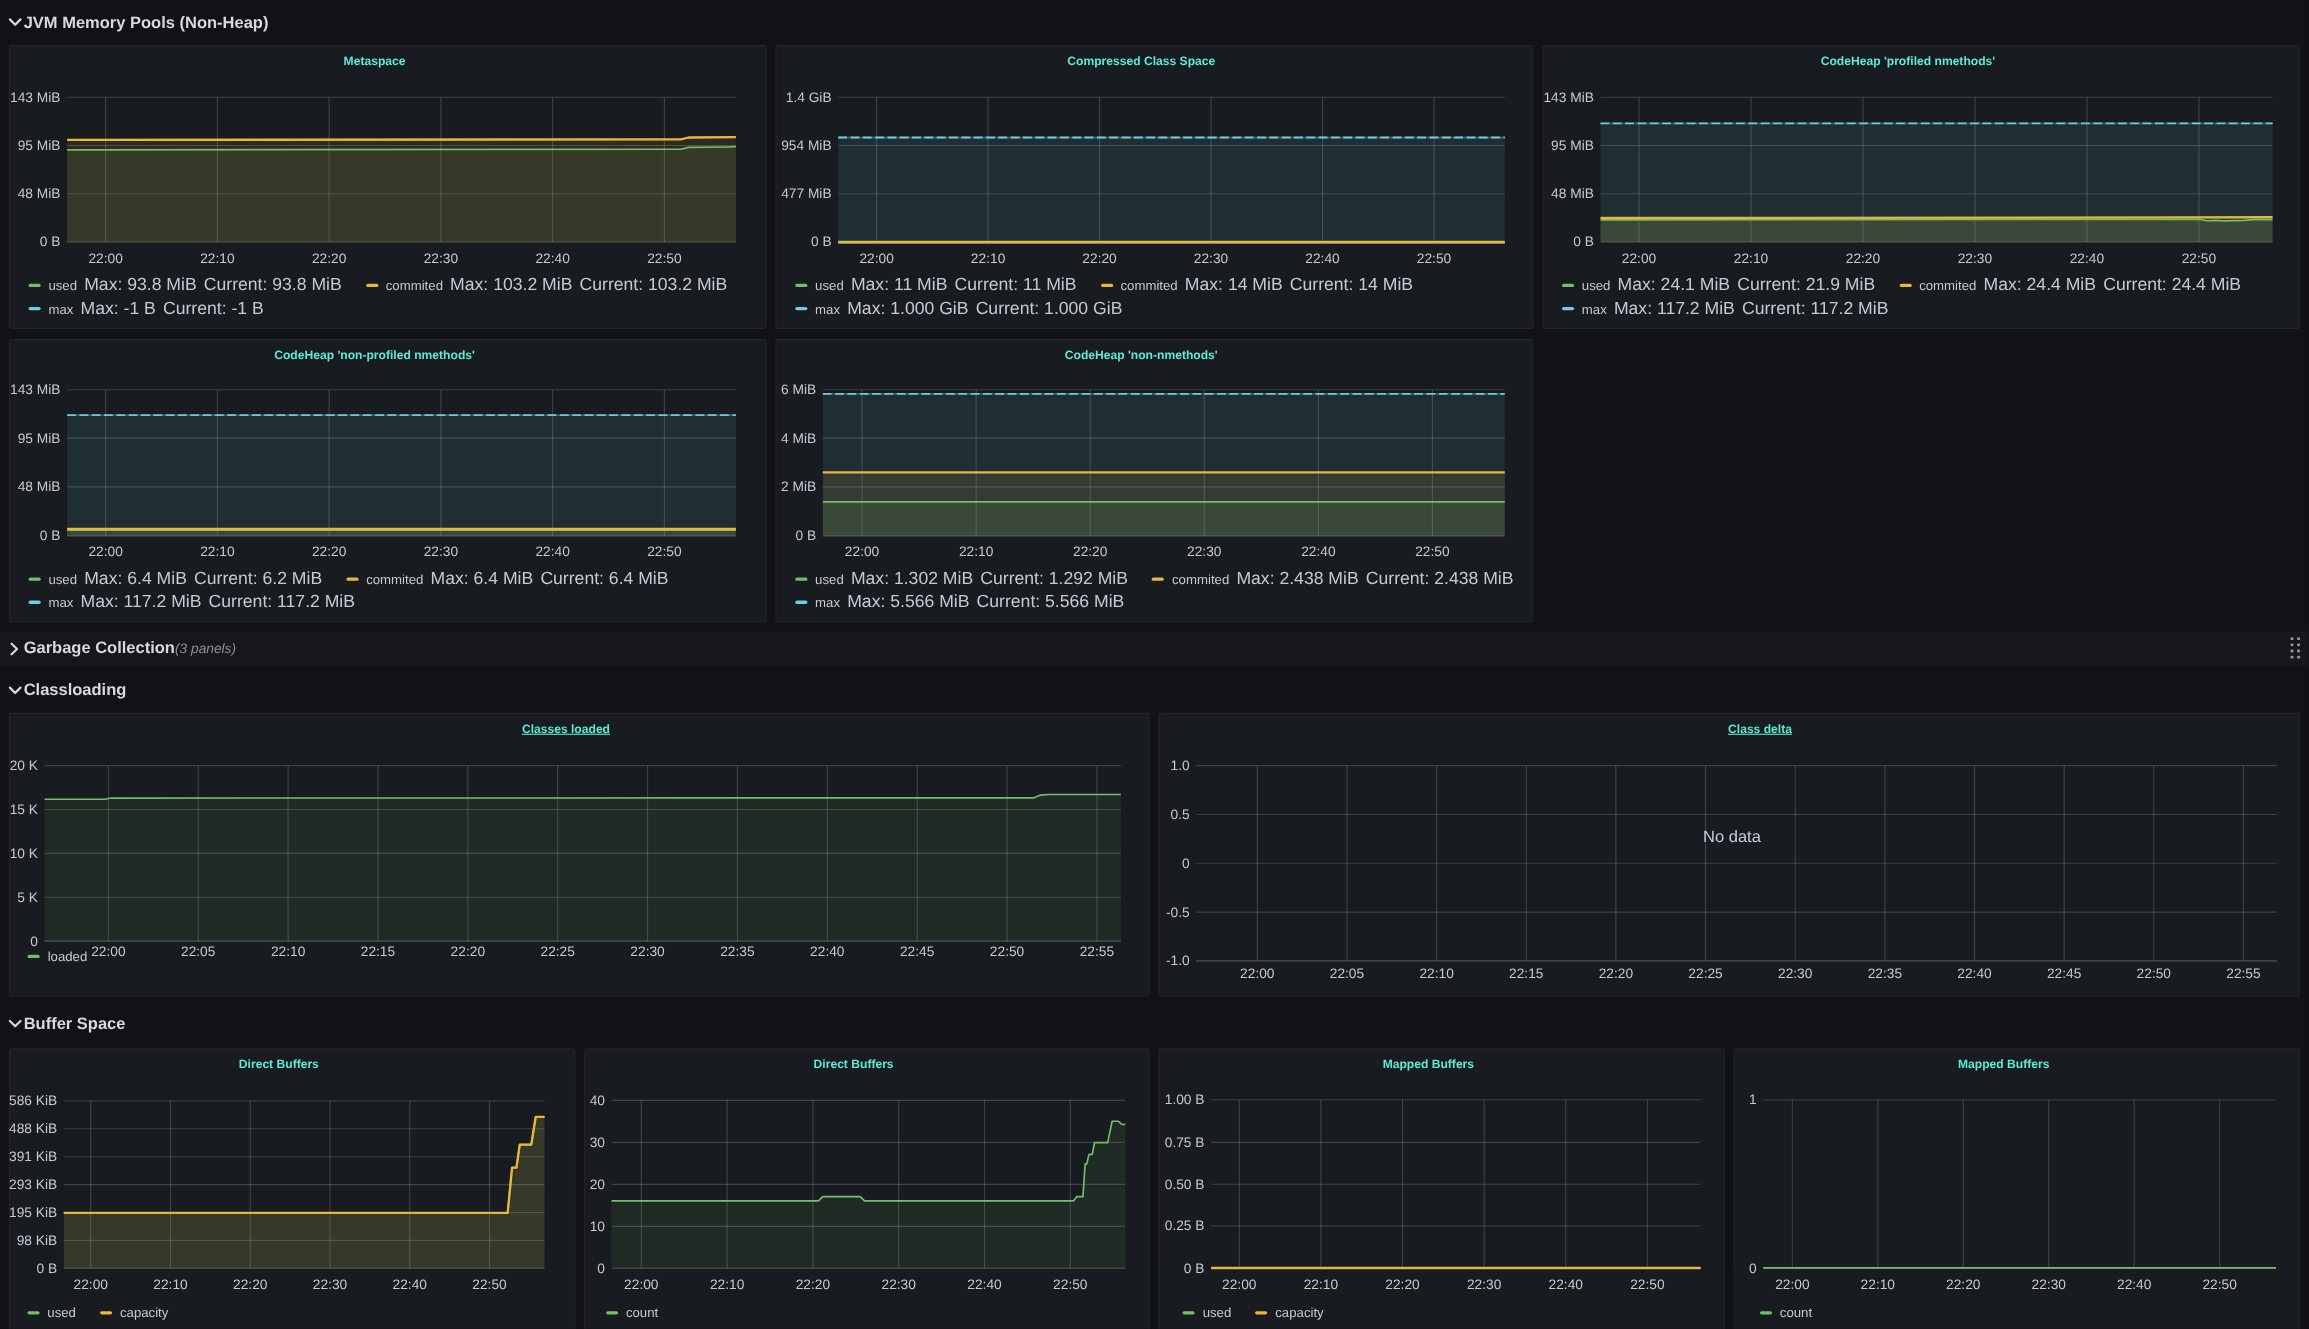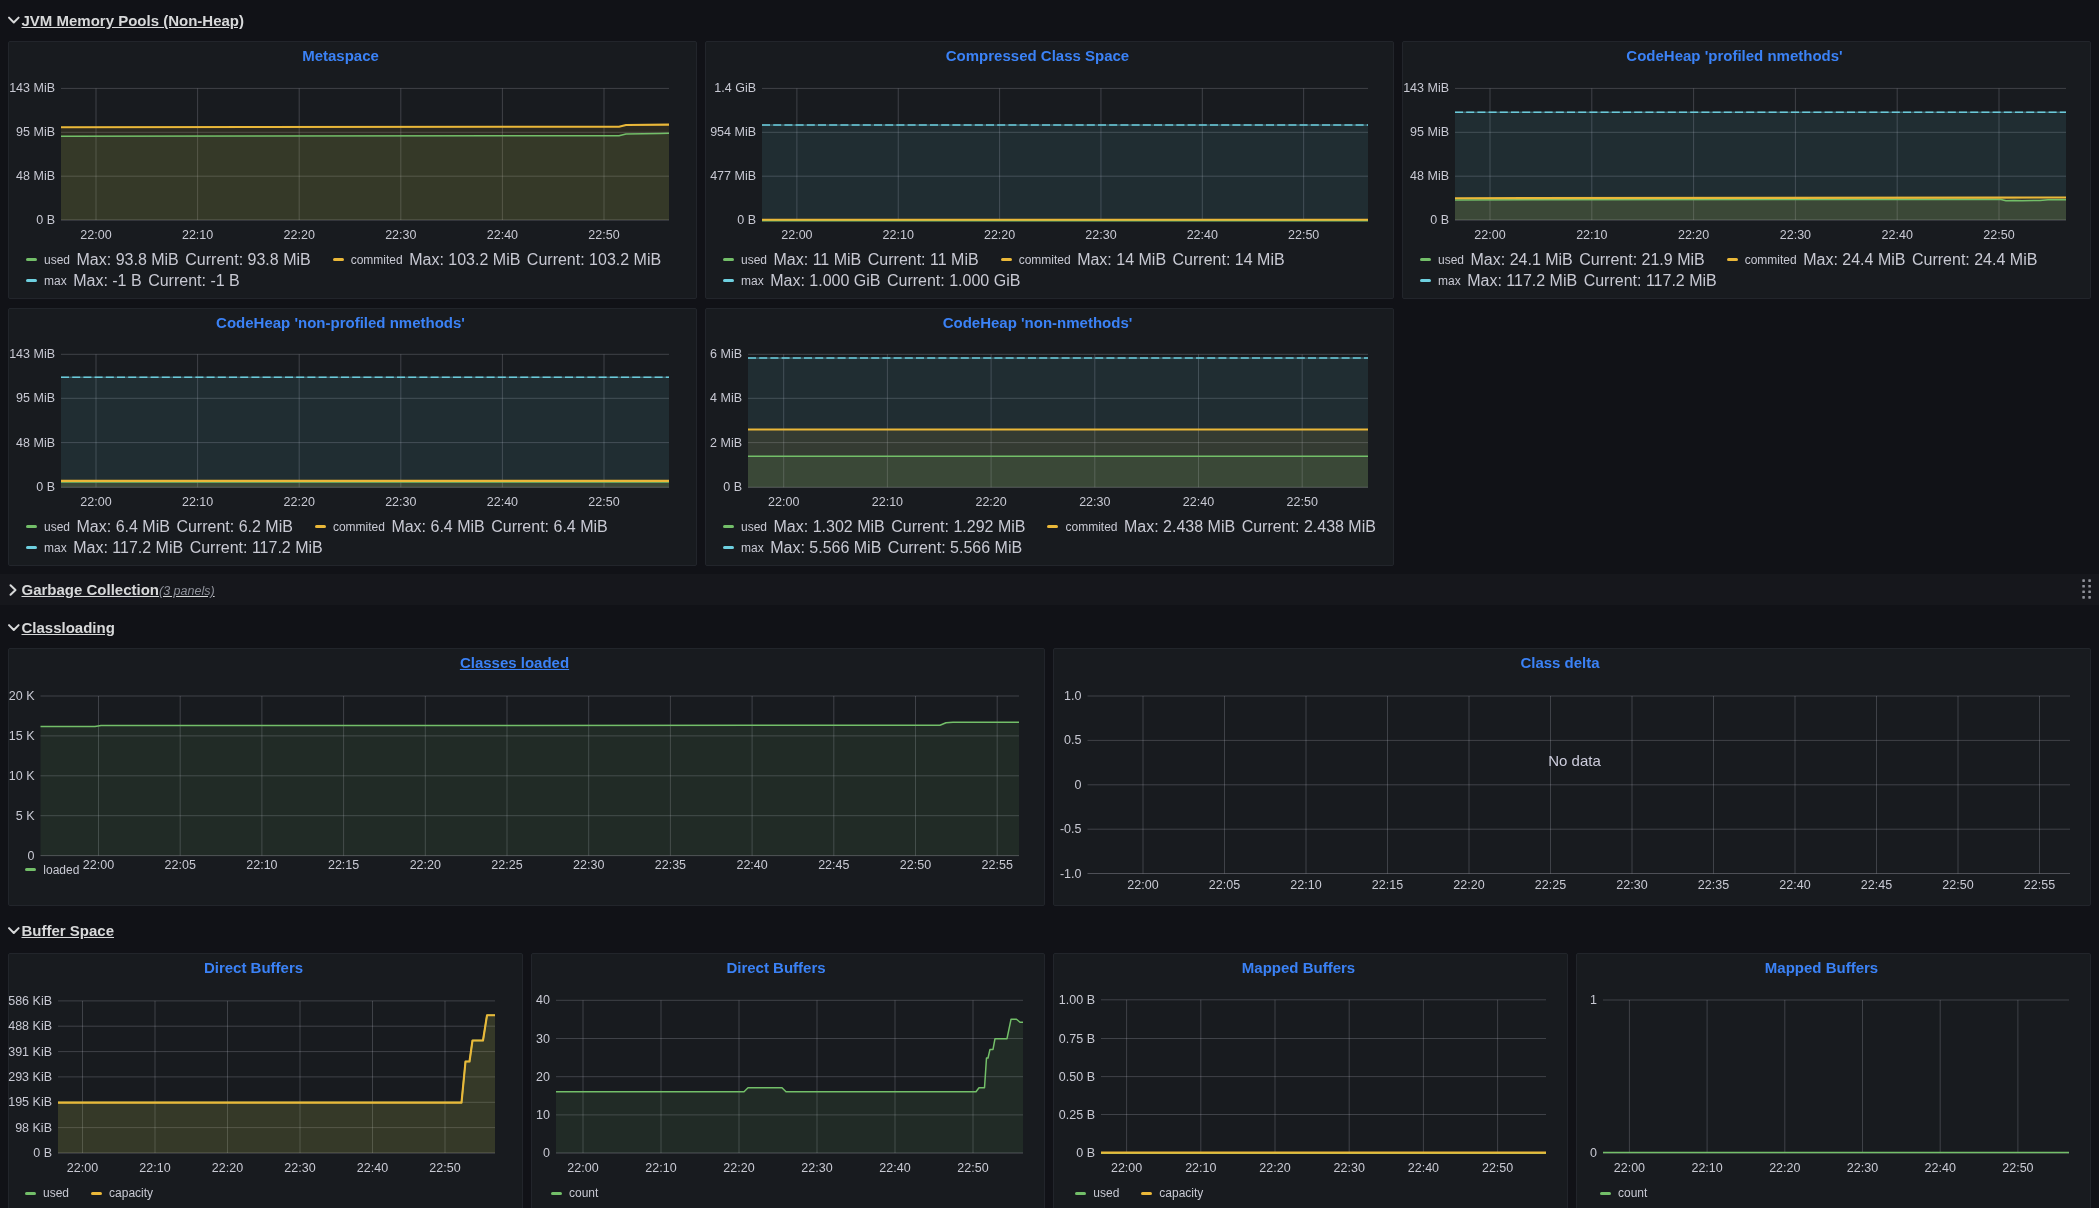--- a/index.html
+++ b/index.html
@@ -1,17 +1,17 @@
 <!DOCTYPE html>
 <html><head><meta charset="utf-8"><style>
 html,body{margin:0;padding:0;background:#111217;}
 body{width:2099px;height:1208px;overflow:hidden;position:relative;font-family:"Liberation Sans",sans-serif;transform:translateZ(0);}
 .panel{position:absolute;background:#181b1f;border:1px solid #22252b;border-radius:2px;box-sizing:border-box;}
-.ptitle{position:absolute;color:#3b82f6;font-size:15px;font-weight:700;text-align:center;white-space:nowrap;}
-.shead{position:absolute;color:#d8d9da;font-size:15px;font-weight:700;white-space:nowrap;text-decoration:underline;}
+.ptitle{position:absolute;color:#5eead4;font-size:11px;font-weight:700;text-align:center;white-space:nowrap;}
+.shead{position:absolute;color:#d8d9da;font-size:15px;font-weight:700;white-space:nowrap;}
 .spanels{color:#8e919a;font-style:italic;font-weight:400;font-size:12.5px;}
 svg text.ax{fill:#c8c9d3;font-size:12.5px;font-family:"Liberation Sans",sans-serif;}
 svg text.nodata{fill:#ccccdc;font-size:15px;font-family:"Liberation Sans",sans-serif;}
 .lrow{position:absolute;display:flex;align-items:center;white-space:nowrap;height:21.0px;}
 .litem{display:flex;align-items:center;margin-right:22px;}
 .lsw{display:inline-block;width:11px;height:3px;border-radius:1.5px;margin-right:7px;}
 .lname{color:#c8c9d3;font-size:12px;}
 .lstat{color:#c8c9d3;font-size:16px;margin-left:6.5px;}
 </style></head><body>
 <div class="panel" style="left:8px;top:41px;width:689px;height:258px"></div>
@@ -24,21 +24,21 @@
 <div class="panel" style="left:8px;top:953px;width:515px;height:258px"></div>
 <div class="panel" style="left:531px;top:953px;width:514px;height:258px"></div>
 <div class="panel" style="left:1053px;top:953px;width:515px;height:258px"></div>
 <div class="panel" style="left:1576px;top:953px;width:515px;height:258px"></div>
 <div class="ptitle" style="left:40.5px;top:46.3px;width:600px;line-height:20px;">Metaspace</div>
 <div class="ptitle" style="left:737.5px;top:46.3px;width:600px;line-height:20px;">Compressed Class Space</div>
 <div class="ptitle" style="left:1434.5px;top:46.3px;width:600px;line-height:20px;">CodeHeap 'profiled nmethods'</div>
 <div class="ptitle" style="left:40.5px;top:313.3px;width:600px;line-height:20px;">CodeHeap 'non-profiled nmethods'</div>
 <div class="ptitle" style="left:737.5px;top:313.3px;width:600px;line-height:20px;">CodeHeap 'non-nmethods'</div>
 <div class="ptitle" style="left:214.5px;top:653.3px;width:600px;line-height:20px;text-decoration:underline;">Classes loaded</div>
-<div class="ptitle" style="left:1260.0px;top:653.3px;width:600px;line-height:20px;">Class delta</div>
+<div class="ptitle" style="left:1300px;top:653.3px;width:600px;line-height:20px;text-decoration:underline;">Class delta</div>
 <div class="ptitle" style="left:-46.5px;top:958.3px;width:600px;line-height:20px;">Direct Buffers</div>
 <div class="ptitle" style="left:476.0px;top:958.3px;width:600px;line-height:20px;">Direct Buffers</div>
 <div class="ptitle" style="left:998.5px;top:958.3px;width:600px;line-height:20px;">Mapped Buffers</div>
 <div class="ptitle" style="left:1521.5px;top:958.3px;width:600px;line-height:20px;">Mapped Buffers</div>
 <div style="position:absolute;left:0px;top:574px;width:2099px;height:31px;background:rgba(204,204,220,0.028)"></div>
 <div class="shead" style="left:21.5px;top:10px;line-height:22px;">JVM Memory Pools (Non-Heap)</div>
 <div class="shead" style="left:21.5px;top:579px;line-height:22px;">Garbage Collection<span class="spanels">(3 panels)</span></div>
 <div class="shead" style="left:21.5px;top:616.5px;line-height:22px;">Classloading</div>
 <div class="shead" style="left:21.5px;top:919.5px;line-height:22px;">Buffer Space</div>
 <svg width="2099" height="1208" style="position:absolute;left:0;top:0">

